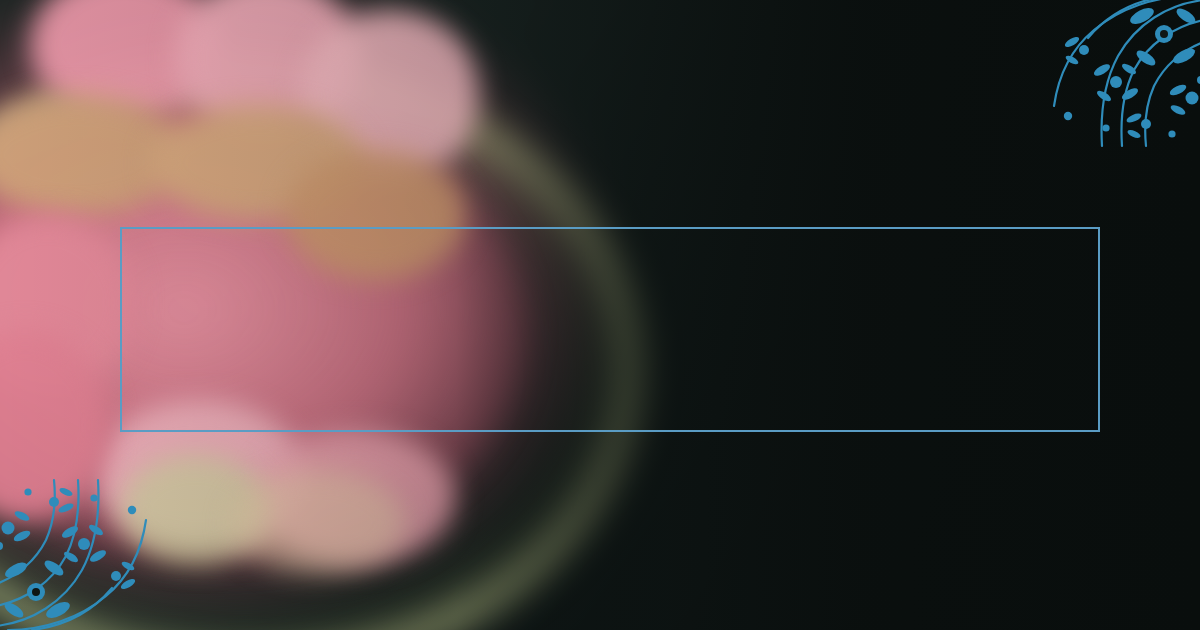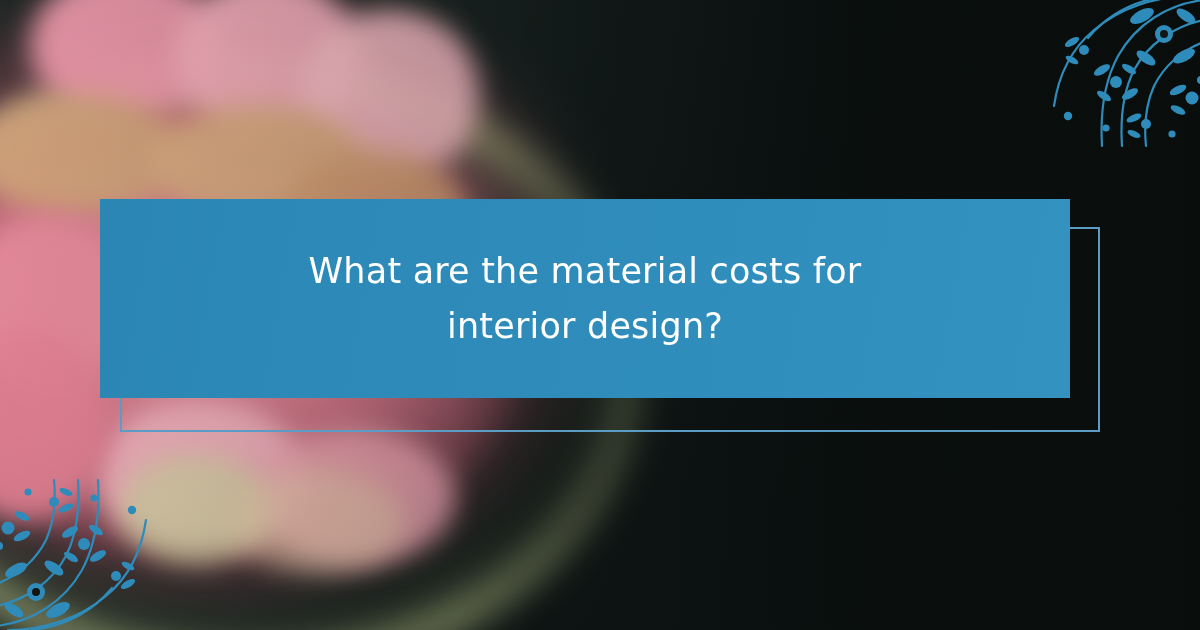--- a/index.html
+++ b/index.html
@@ -225,17 +225,14 @@
           <circle cx="110" cy="134" r="3.6"></circle>
           <circle cx="176" cy="140" r="3.6"></circle>
           <circle cx="205" cy="86" r="4"></circle>
         </g>
       </g>
     </svg>
   </div>
 
   <div class="outline-frame"></div>
 
-  <div class="banner">
-    <div class="banner-title">What are the material costs for interior design?</div>
-  </div>
 
 </div>
 
 </body></html>

